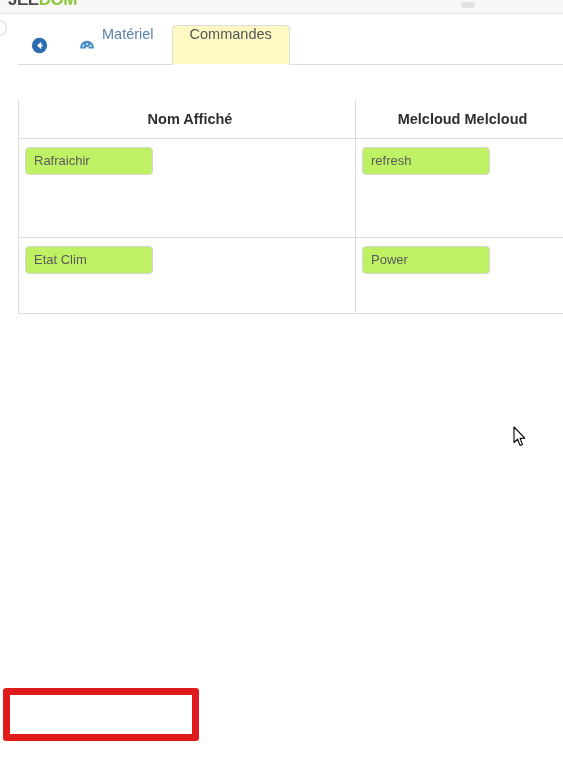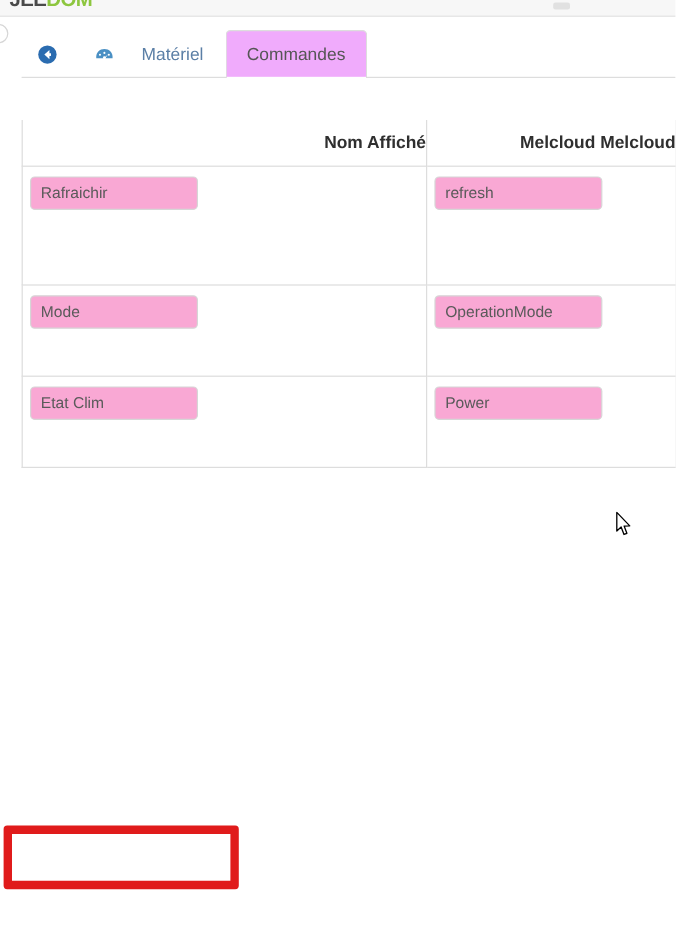--- a/index.html
+++ b/index.html
@@ -78,39 +78,38 @@
     position: absolute;
     left: 0; top: 0;
     width: 545px;
     height: 45px;
     border-bottom: 1px solid #dddddd;
     display: flex;
     align-items: flex-end;
   }
   .tab {
     display: flex;
-    align-items: center;
-    gap: 23px;
+    gap: 7px;
     height: 40px;
     padding: 0 17px;
     font-size: 14.5px;
     color: #5b7fa6;
     border: 1px solid transparent;
     border-bottom: none;
     border-radius: 4px 4px 0 0;
     position: relative;
     top: 1px;
     cursor: pointer;
     white-space: nowrap;
   }
   .tab.plain {
     padding: 0 12px;
   }
   .tab.active {
-    background: #f0abfc;
+    background: #fef9c3;
     border-color: #dddddd;
     color: #555555;
     z-index: 2;
   }
   .tab.active::after {
     content: "";
     position: absolute;
     left: 0; right: 0; bottom: -1px;
     height: 2px;
     background: #ffffff;
@@ -123,21 +122,21 @@
     left: 18px;
     top: 100px;
     width: 545px;
   }
   table.grid {
     width: 545px;
     border-collapse: collapse;
     table-layout: fixed;
   }
   table.grid th {
-    text-align: right;
+    text-align: center;
     font-size: 14.5px;
     font-weight: bold;
     color: #2f2f2f;
     padding: 9px 0 9px 6px;
     border: 1px solid #dddddd;
     border-top: none;
     height: 38px;
     vertical-align: middle;
     background: #ffffff;
   }
@@ -146,27 +145,27 @@
     padding: 8px 0 8px 6px;
     vertical-align: top;
     background: #ffffff;
   }
   .col-a { width: 337px; }
   .col-b { width: 208px; }
   tr.r-tall td { height: 99px; }
   tr.r-short td { height: 76px; }
 
   .cmd-input {
-    width: 140px;
+    width: 128px;
     height: 28px;
     padding: 3px 8px;
     font-family: "Liberation Sans", sans-serif;
     font-size: 13px;
     color: #5a5a5a;
-    background: #f9a8d4;
+    background: #bef264;
     border: 1px solid #d6d6d6;
     border-radius: 4px;
     outline: none;
   }
   .cmd-input::placeholder { color: #a9a9a9; }
 
   
   .highlight-box {
     position: absolute;
     left: 3px;
@@ -255,28 +254,20 @@
           <td>
             <input class="cmd-input" type="text" value="Rafraichir" style="">
           </td>
           <td>
             <input class="cmd-input" type="text" value="refresh" style="">
           </td>
         </tr>
 
 
 
-        <tr class="r-short">
-          <td>
-            <input class="cmd-input" type="text" value="Mode" style="">
-          </td>
-          <td>
-            <input class="cmd-input" type="text" value="OperationMode" style="">
-          </td>
-        </tr>
 
 
 
 
         <tr class="r-short">
           <td>
             <input class="cmd-input" type="text" value="Etat Clim" style="">
           </td>
           <td>
             <input class="cmd-input" type="text" value="Power" style="">

